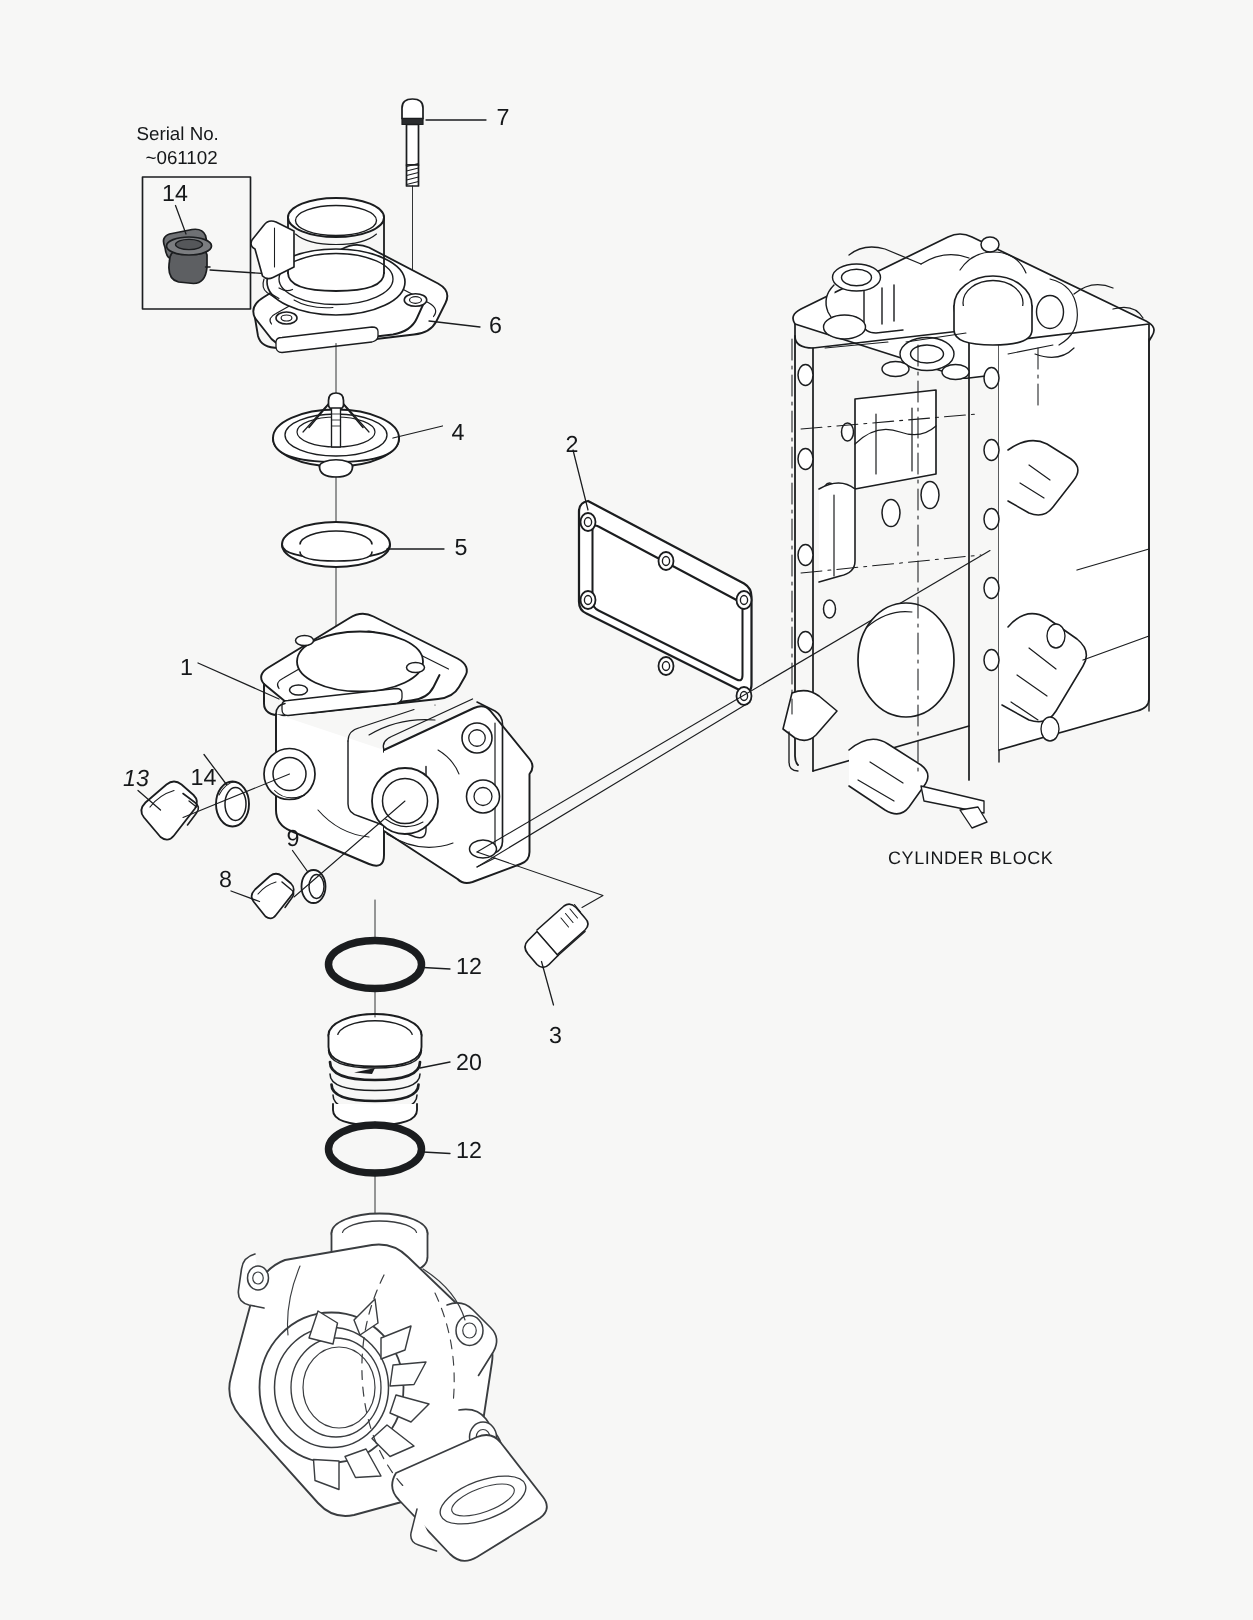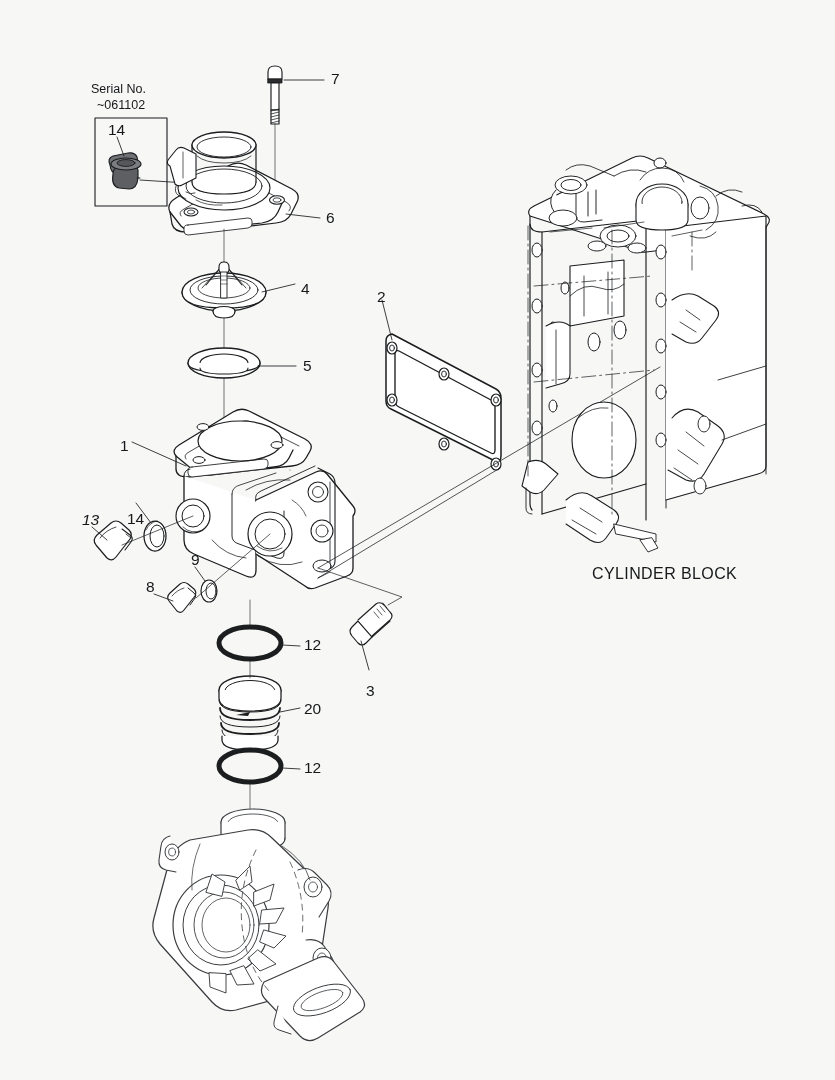--- a/index.html
+++ b/index.html
@@ -14,21 +14,21 @@
   svg.diagram{position:absolute;left:0;top:0;width:835px;height:1080px;}
   .lbl{
     position:absolute;
     font-family:"Liberation Sans", sans-serif;
     color:#16181a;
     white-space:nowrap;
     user-select:none;
   }
   .callout{font-size:15.5px;}
   .serial{font-size:12.5px;line-height:15px;}
-  .blockname{font-size:16px;letter-spacing:.4px;}
+  .blockname{font-size:12px;letter-spacing:.4px;}
 </style>
 </head>
 <body>
 
 <div id="sheet">
 
   <svg class="diagram" viewBox="0 0 835 1080">
     <defs>
       <g id="ring-thin"></g>
     </defs>

